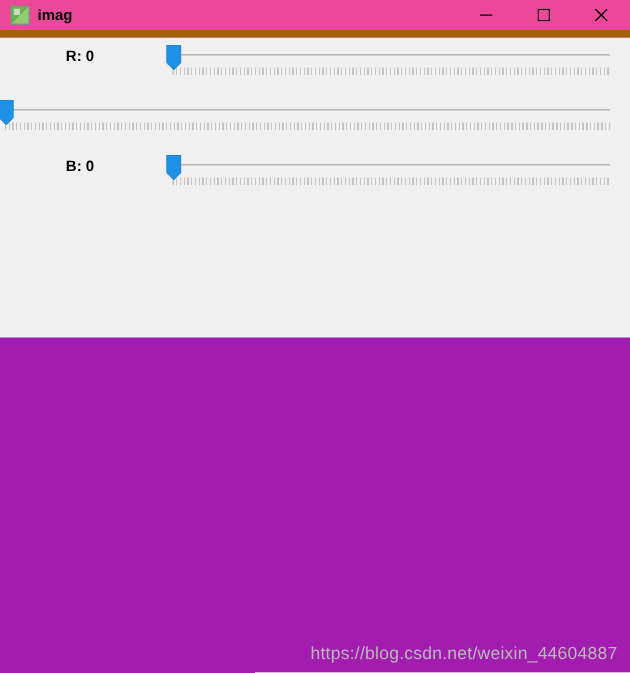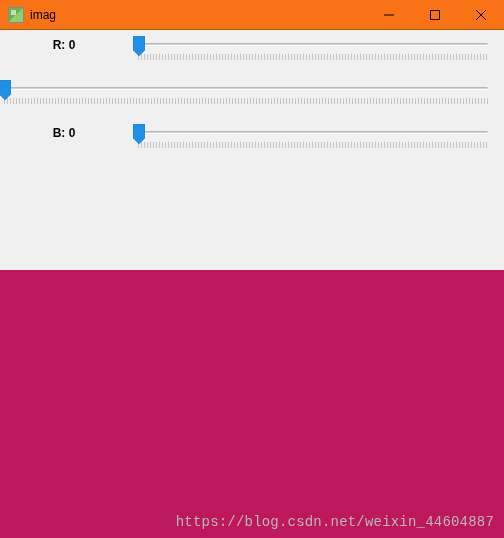--- a/index.html
+++ b/index.html
@@ -7,25 +7,26 @@
       width: 504px;
       height: 538px;
       font-family: "Segoe UI", Tahoma, sans-serif;
       font-size: 12px;
       background: #f0f0f0;
       overflow: hidden;
       position: relative;
     }
     .titlebar {
       height: 30px;
-      background: #f97316;
+      background: #ec4899;
       display: flex;
       align-items: center;
       padding-left: 8px;
-      border-bottom: 1px solid #a16207;
+      border-bottom: 6px solid #a16207;
+      font-weight: bold;
     }
     .app-icon {
       width: 16px;
       height: 16px;
       margin-right: 6px;
       display: inline-block;
       background: linear-gradient(135deg, #6db04f 0 50%, #8fcf6f 50% 100%);
       border: 1px solid #888;
       position: relative;
     }
@@ -113,22 +114,21 @@
       width: 12px; height: 20px;
     }
     .thumb-shape {
       width: 12px; height: 20px;
     }
     .image-area {
       position: absolute;
       left: 0; right: 0;
       top: 270px;
       bottom: 0;
-      background: #be185d;
-      font-family: Liberation Mono, monospace;
+      background: #a21caf;
     }
     .watermark {
       position: absolute;
       right: 10px;
       bottom: 8px;
       color: #b9b9b9;
       font-size: 14px;
       letter-spacing: 0.2px;
     }
   </style>

